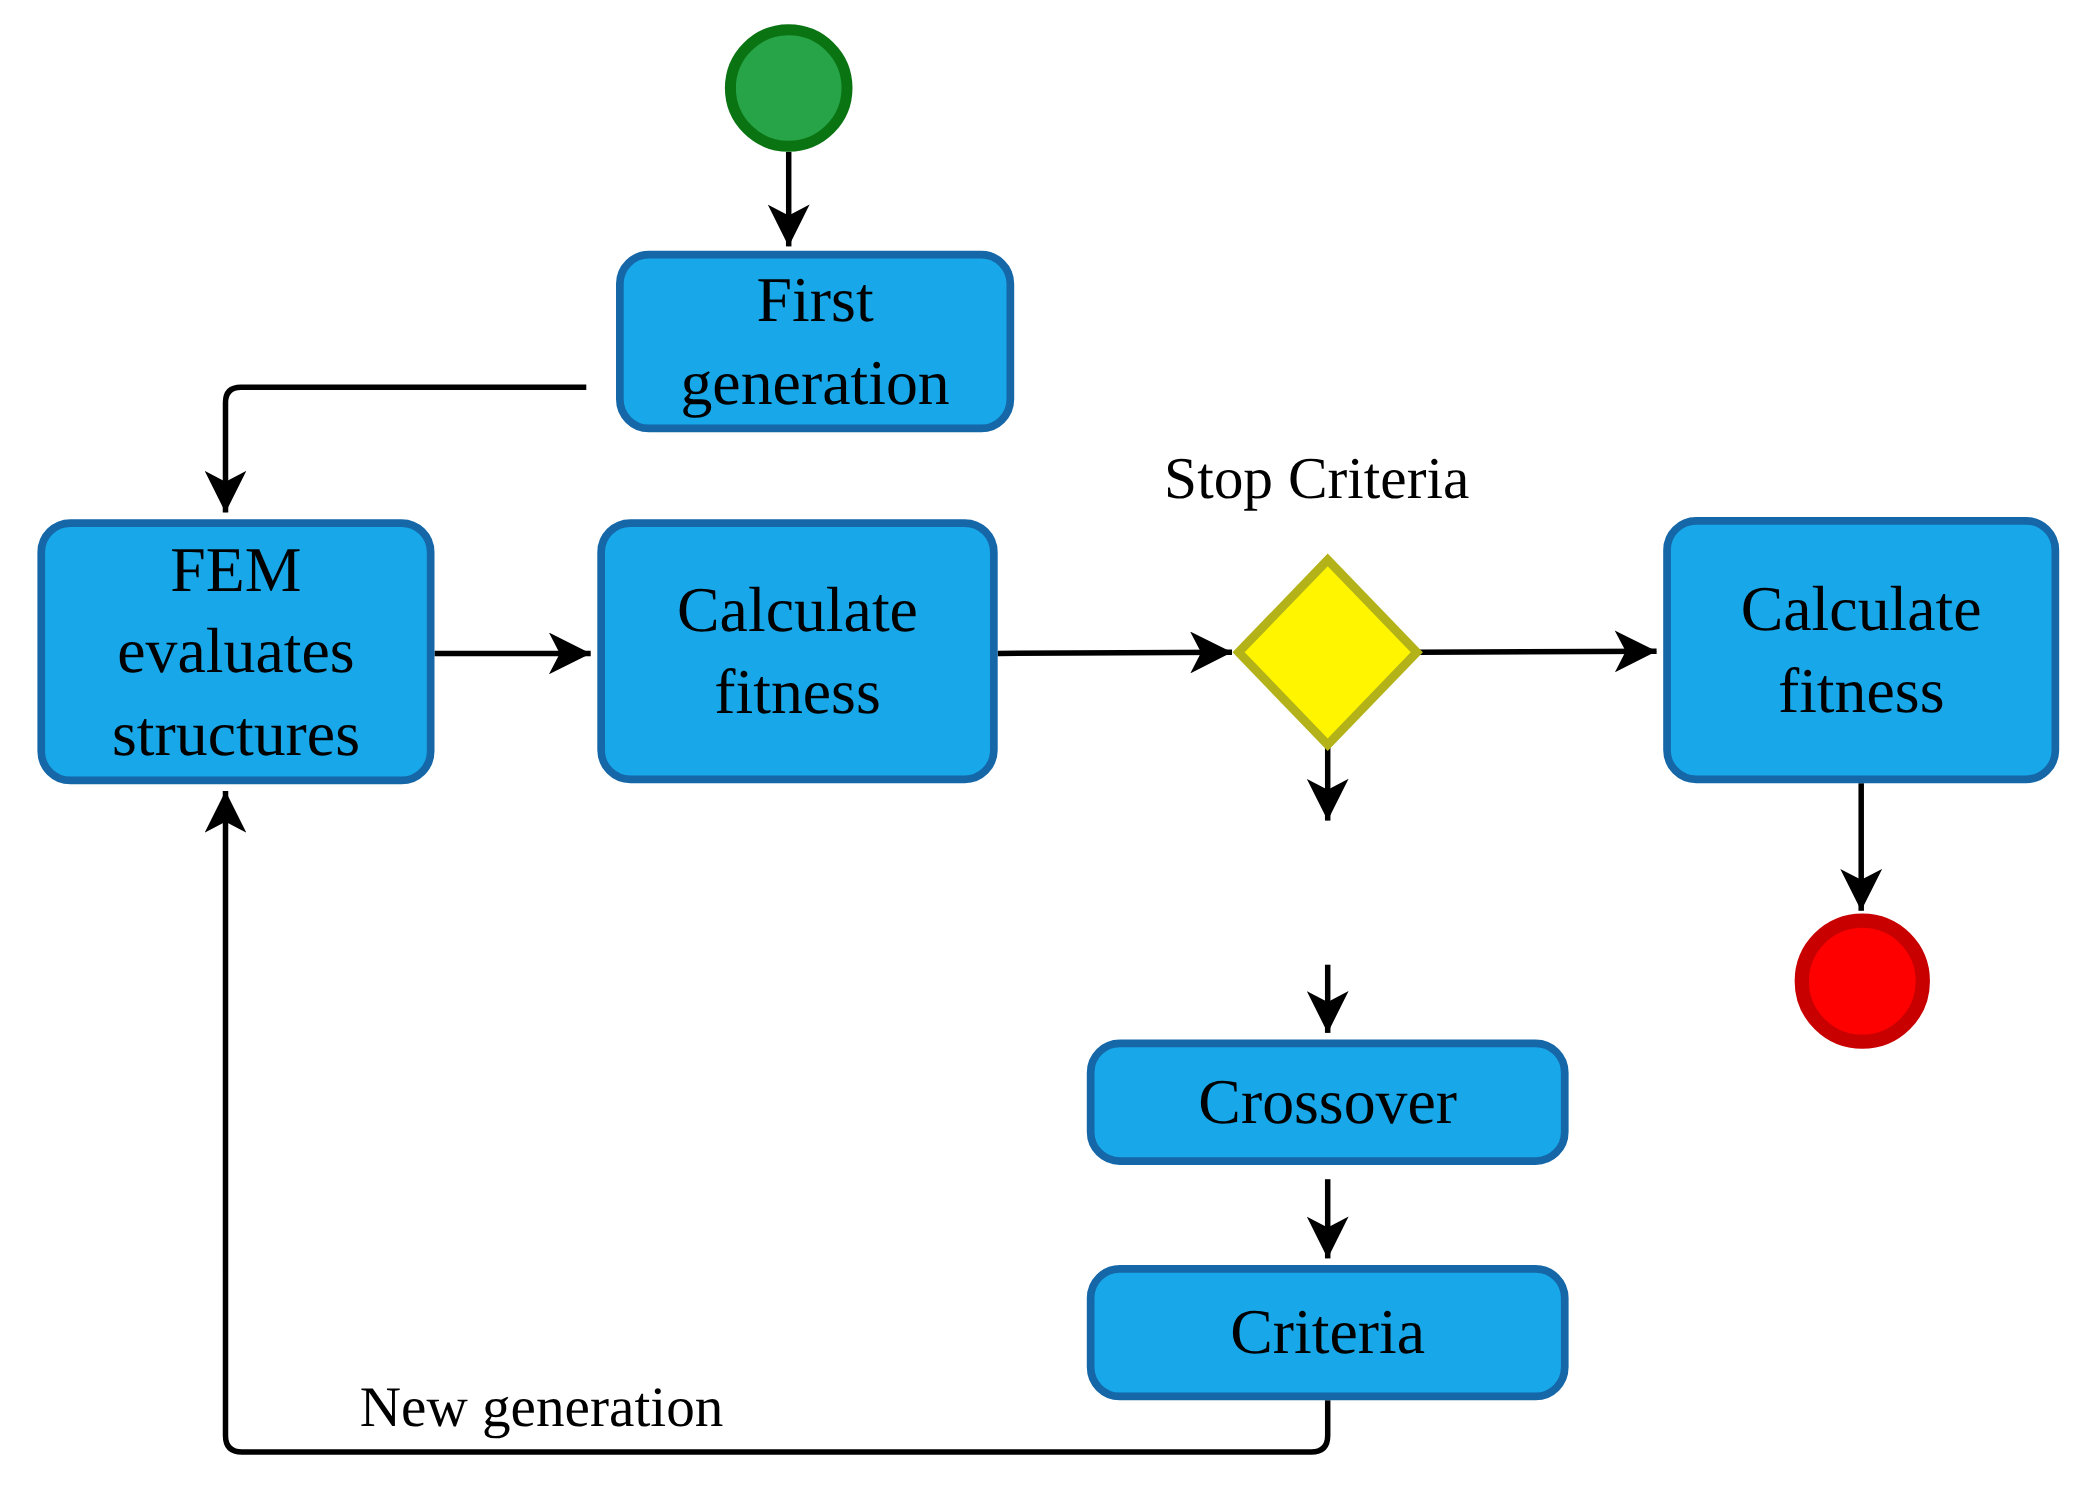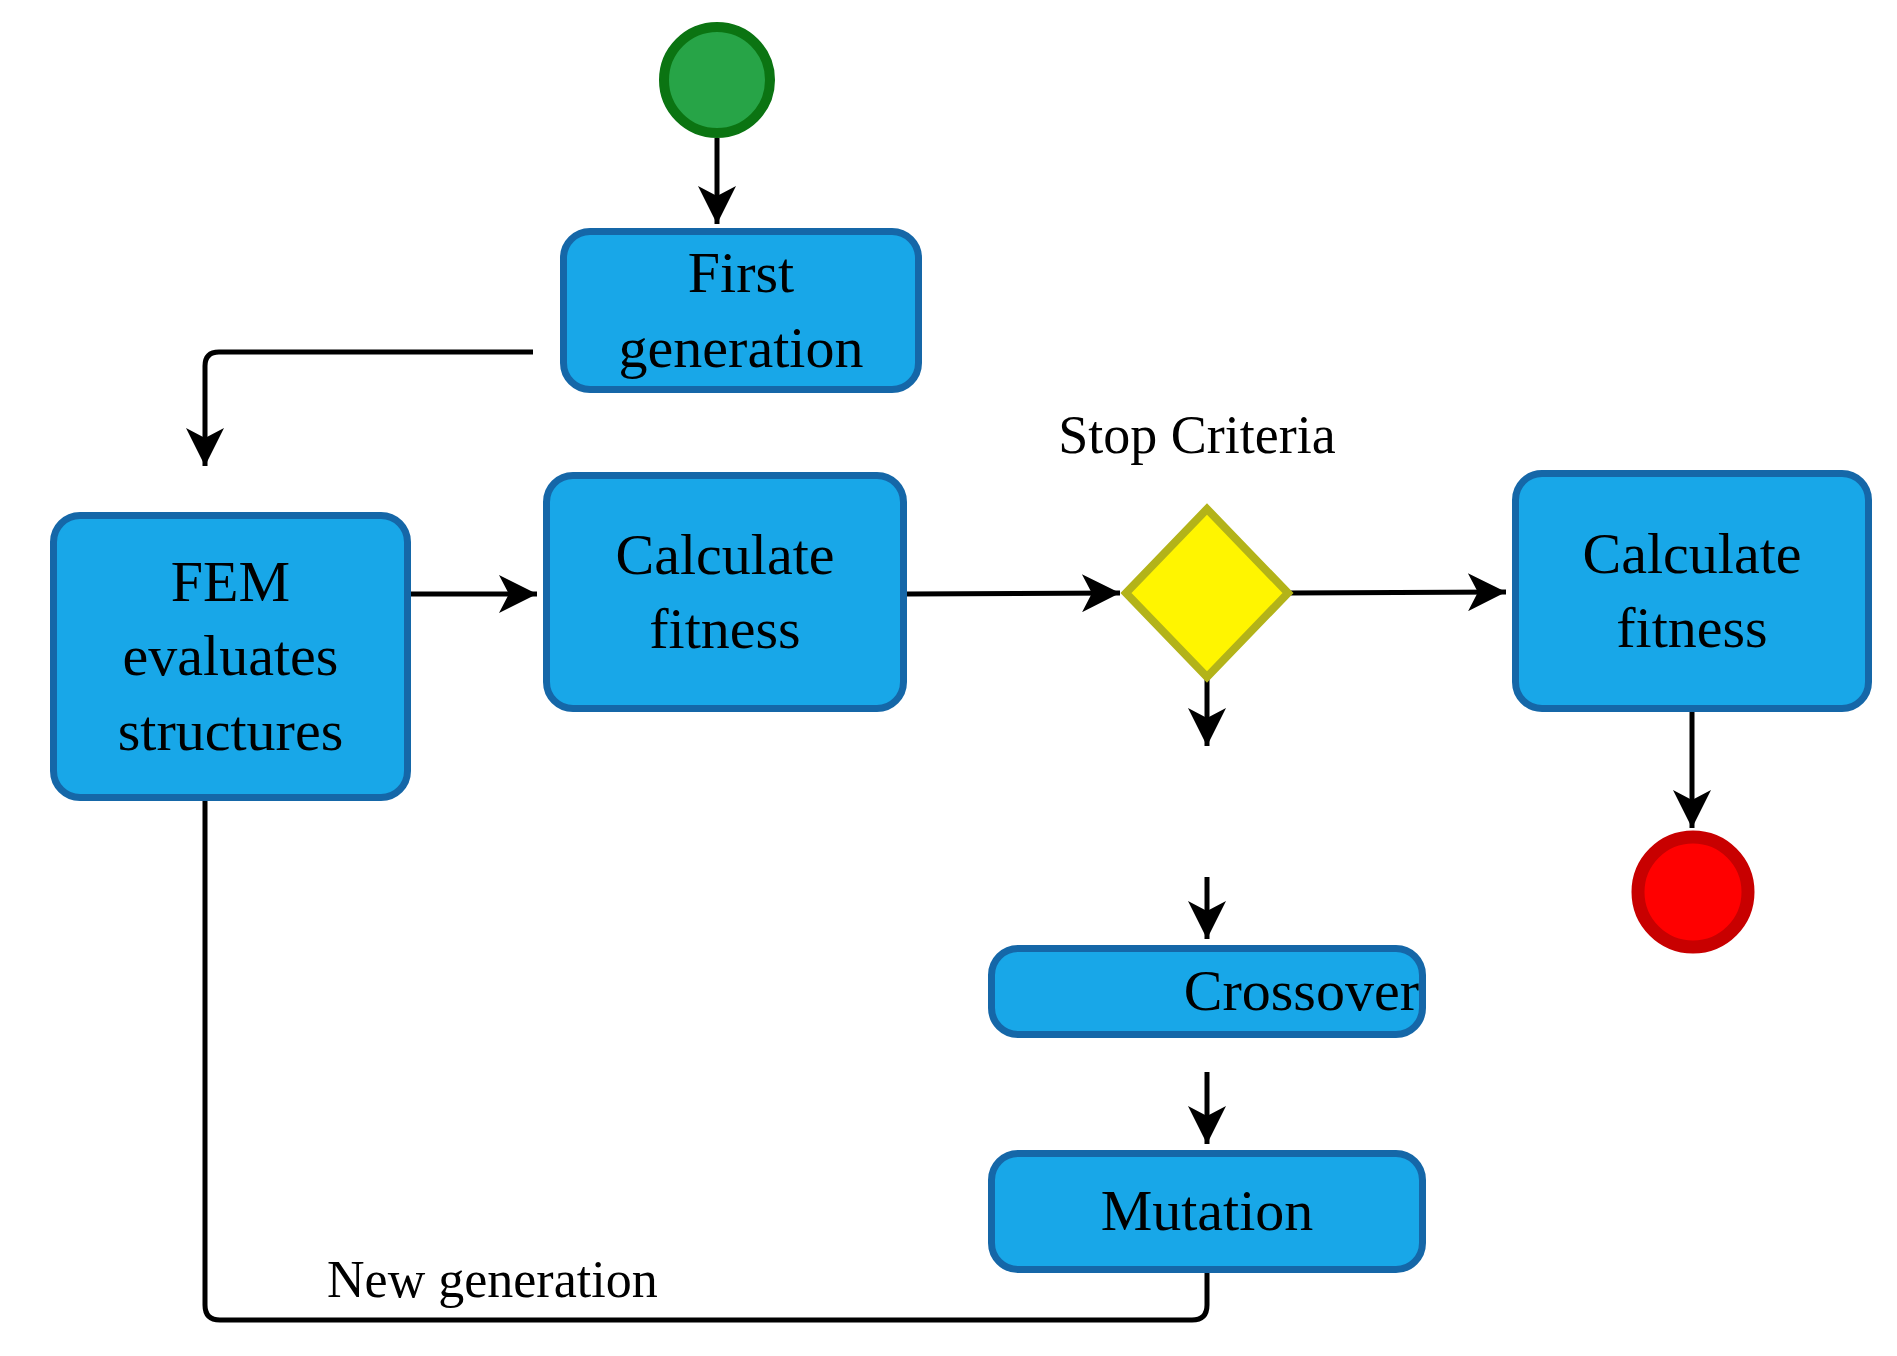--- a/index.html
+++ b/index.html
@@ -50,24 +50,24 @@
     width: 360px;
     text-align: center;
     font-size: 54px;
   }
   .label-newgen {
     left: 327px; top: 1250px;
     font-size: 52px;
   }
   
   .node-first-generation       { left: 533px;  top: 228px;  width: 362px; height: 165px; margin-left: 27px; }
-  .node-fem                    { left: 50px;   top: 472px;  width: 361px; height: 289px; margin-top: 40px; }
+  .node-fem                    { left: 34px;   top: 472px;  width: 361px; height: 241px; }
   .node-calc-fitness-left      { left: 543px;  top: 472px;  width: 364px; height: 240px; }
   .node-selection              { left: 988px;  top: 752px;  width: 438px; height: 125px; }
-  .node-crossover              { left: 988px;  top: 945px;  width: 438px; height: 93px; justify-content: flex-end; }
+  .node-crossover              { left: 988px;  top: 945px;  width: 438px; height: 114px; }
   .node-mutation               { left: 988px;  top: 1150px; width: 438px; height: 123px; }
   .node-calc-fitness-right     { left: 1512px; top: 470px;  width: 360px; height: 242px; }
 </style>
 </head>
 <body>
 
 <div class="canvas">
 
   <svg class="edge-layer" viewBox="0 0 1897 1356" xmlns="http://www.w3.org/2000/svg">
     <defs>
@@ -107,21 +107,21 @@
     <span class="node-label">Calculate
 fitness</span>
   </div>
 
 
   <div class="process node-crossover">
     <span class="node-label">Crossover</span>
   </div>
 
   <div class="process node-mutation">
-    <span class="node-label">Mutation</span>
+    <span class="node-label">Criteria</span>
   </div>
 
   <div class="process node-calc-fitness-right">
     <span class="node-label">Calculate
 fitness</span>
   </div>
 
   <div class="flow-label label-stop">Stop Criteria</div>
   <div class="flow-label label-newgen">New generation</div>
 

